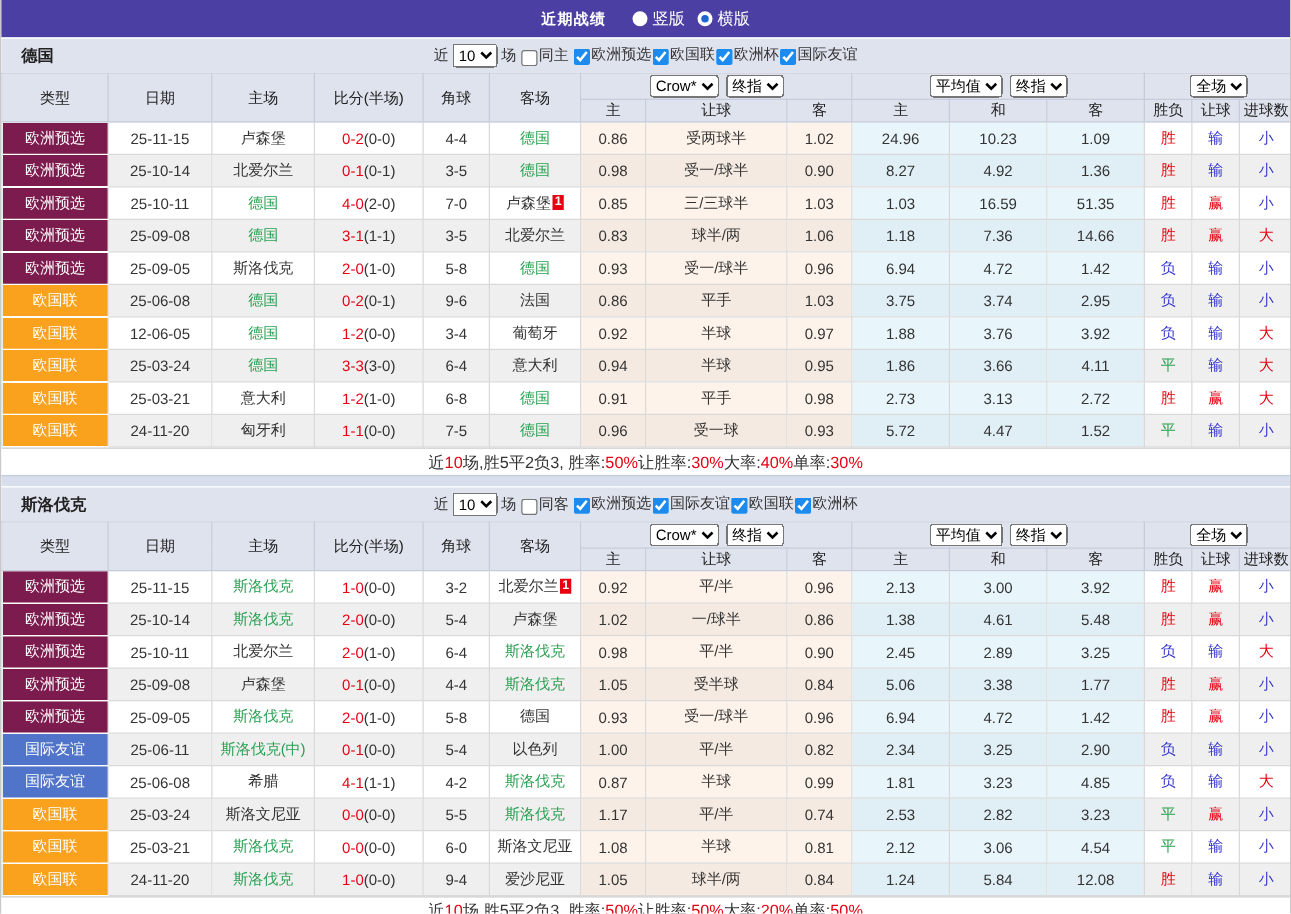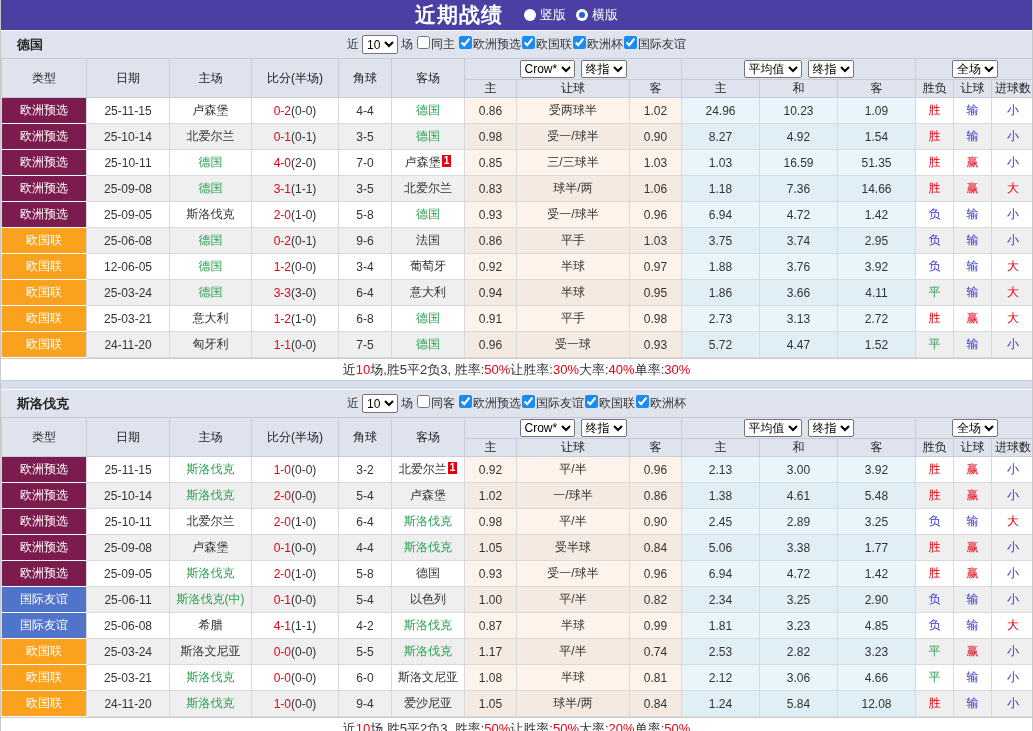--- a/index.html
+++ b/index.html
@@ -1,29 +1,29 @@
 <!DOCTYPE html>
 <html><head>
 <meta charset="utf-8">
 <style>
   * { box-sizing: border-box; }
   body { margin:0; font-family:"Liberation Sans","DejaVu Sans",sans-serif; font-size:12px; color:#333; background:#fff; }
   .page { width:1033px; height:731px; overflow:hidden; border-left:1px solid #c8c8c8; border-right:1px solid #c8c8c8; }
 
   .titlebar { height:30px; background:#4b3fa3; display:flex; align-items:center; justify-content:center; gap:10px; color:#fff; }
-  .titlebar .title { font-weight:bold; font-size:21px; margin-right:11px; letter-spacing:1px; }
+  .titlebar .title { font-weight:bold; font-size:12px; margin-right:11px; letter-spacing:1px; }
   .t-radio { display:inline-flex; align-items:center; gap:4px; font-size:13px; cursor:pointer; }
   .tradio { display:inline-block; width:12px; height:12px; border-radius:50%; background:#fff; position:relative; }
   .tradio.checked::after { content:""; position:absolute; left:3px; top:3px; width:6px; height:6px; border-radius:50%; background:#1e66d0; }
 
   .filter-row { height:28px; background:#dfe3ee; position:relative; display:flex; align-items:center; justify-content:center; border-top:1px solid #fff; }
   .team-name { position:absolute; left:16px; font-weight:bold; font-size:13px; color:#222; }
   .filters { display:flex; align-items:center; gap:3px; }
   .filters select { font-size:12px; height:19px; }
-  .filters label { display:inline-flex; align-items:flex-start; }
+  .filters label { display:inline-flex; align-items:flex-end; }
   input[type=checkbox] { width:13px; height:13px; accent-color:#1b8bf0; margin:0 1px; }
 
   table { width:1033px; border-collapse:collapse; table-layout:fixed; }
   thead th { background:#dfe3ee; font-weight:normal; border:1px solid #c6ccda; padding:0; font-size:12px; color:#222; }
   tr.hrow1 th { height:21px; }
   tr.hrow2 th { height:15px; }
   thead select { font-size:12px; height:18px; margin:0 3px; }
   tbody td { border:1px solid #d9d9d9; text-align:center; height:26px; padding:0 1px; overflow:hidden; white-space:nowrap; }
   tr.odd  td { background:#fff; }
   tr.even td { background:#efefef; }
@@ -151,21 +151,21 @@
     <td class="c-date">25-10-14</td>
     <td class="c-home"><span class="tname">北爱尔兰</span></td>
     <td class="c-score"><span class="ft" style="color: rgb(230, 0, 18);">0-1</span><span class="ht">(0-1)</span></td>
     <td class="c-corner">3-5</td>
     <td class="c-away"><span class="tname" style="color: rgb(42, 160, 82);">德国</span></td>
     <td class="odds">0.98</td>
     <td class="odds">受一/球半</td>
     <td class="odds">0.90</td>
     <td class="avg">8.27</td>
     <td class="avg">4.92</td>
-    <td class="avg">1.54</td>
+    <td class="avg">1.36</td>
     <td class="res" style="color: rgb(230, 0, 18);">胜</td>
     <td class="res" style="color: rgb(52, 52, 207);">输</td>
     <td class="res" style="color: rgb(52, 52, 207);">小</td>
   </tr>
             <tr class="odd">
     <td class="c-type" style="background: rgb(124, 27, 77);">欧洲预选</td>
     <td class="c-date">25-10-11</td>
     <td class="c-home"><span class="tname" style="color: rgb(42, 160, 82);">德国</span></td>
     <td class="c-score"><span class="ft" style="color: rgb(230, 0, 18);">4-0</span><span class="ht">(2-0)</span></td>
     <td class="c-corner">7-0</td>
@@ -531,21 +531,21 @@
     <td class="c-date">25-03-21</td>
     <td class="c-home"><span class="tname" style="color: rgb(42, 160, 82);">斯洛伐克</span></td>
     <td class="c-score"><span class="ft" style="color: rgb(230, 0, 18);">0-0</span><span class="ht">(0-0)</span></td>
     <td class="c-corner">6-0</td>
     <td class="c-away"><span class="tname">斯洛文尼亚</span></td>
     <td class="odds">1.08</td>
     <td class="odds">半球</td>
     <td class="odds">0.81</td>
     <td class="avg">2.12</td>
     <td class="avg">3.06</td>
-    <td class="avg">4.66</td>
+    <td class="avg">4.54</td>
     <td class="res" style="color: rgb(42, 160, 82);">平</td>
     <td class="res" style="color: rgb(52, 52, 207);">输</td>
     <td class="res" style="color: rgb(52, 52, 207);">小</td>
   </tr>
             <tr class="even">
     <td class="c-type" style="background: rgb(250, 162, 30);">欧国联</td>
     <td class="c-date">24-11-20</td>
     <td class="c-home"><span class="tname" style="color: rgb(42, 160, 82);">斯洛伐克</span></td>
     <td class="c-score"><span class="ft" style="color: rgb(230, 0, 18);">1-0</span><span class="ht">(0-0)</span></td>
     <td class="c-corner">9-4</td>

